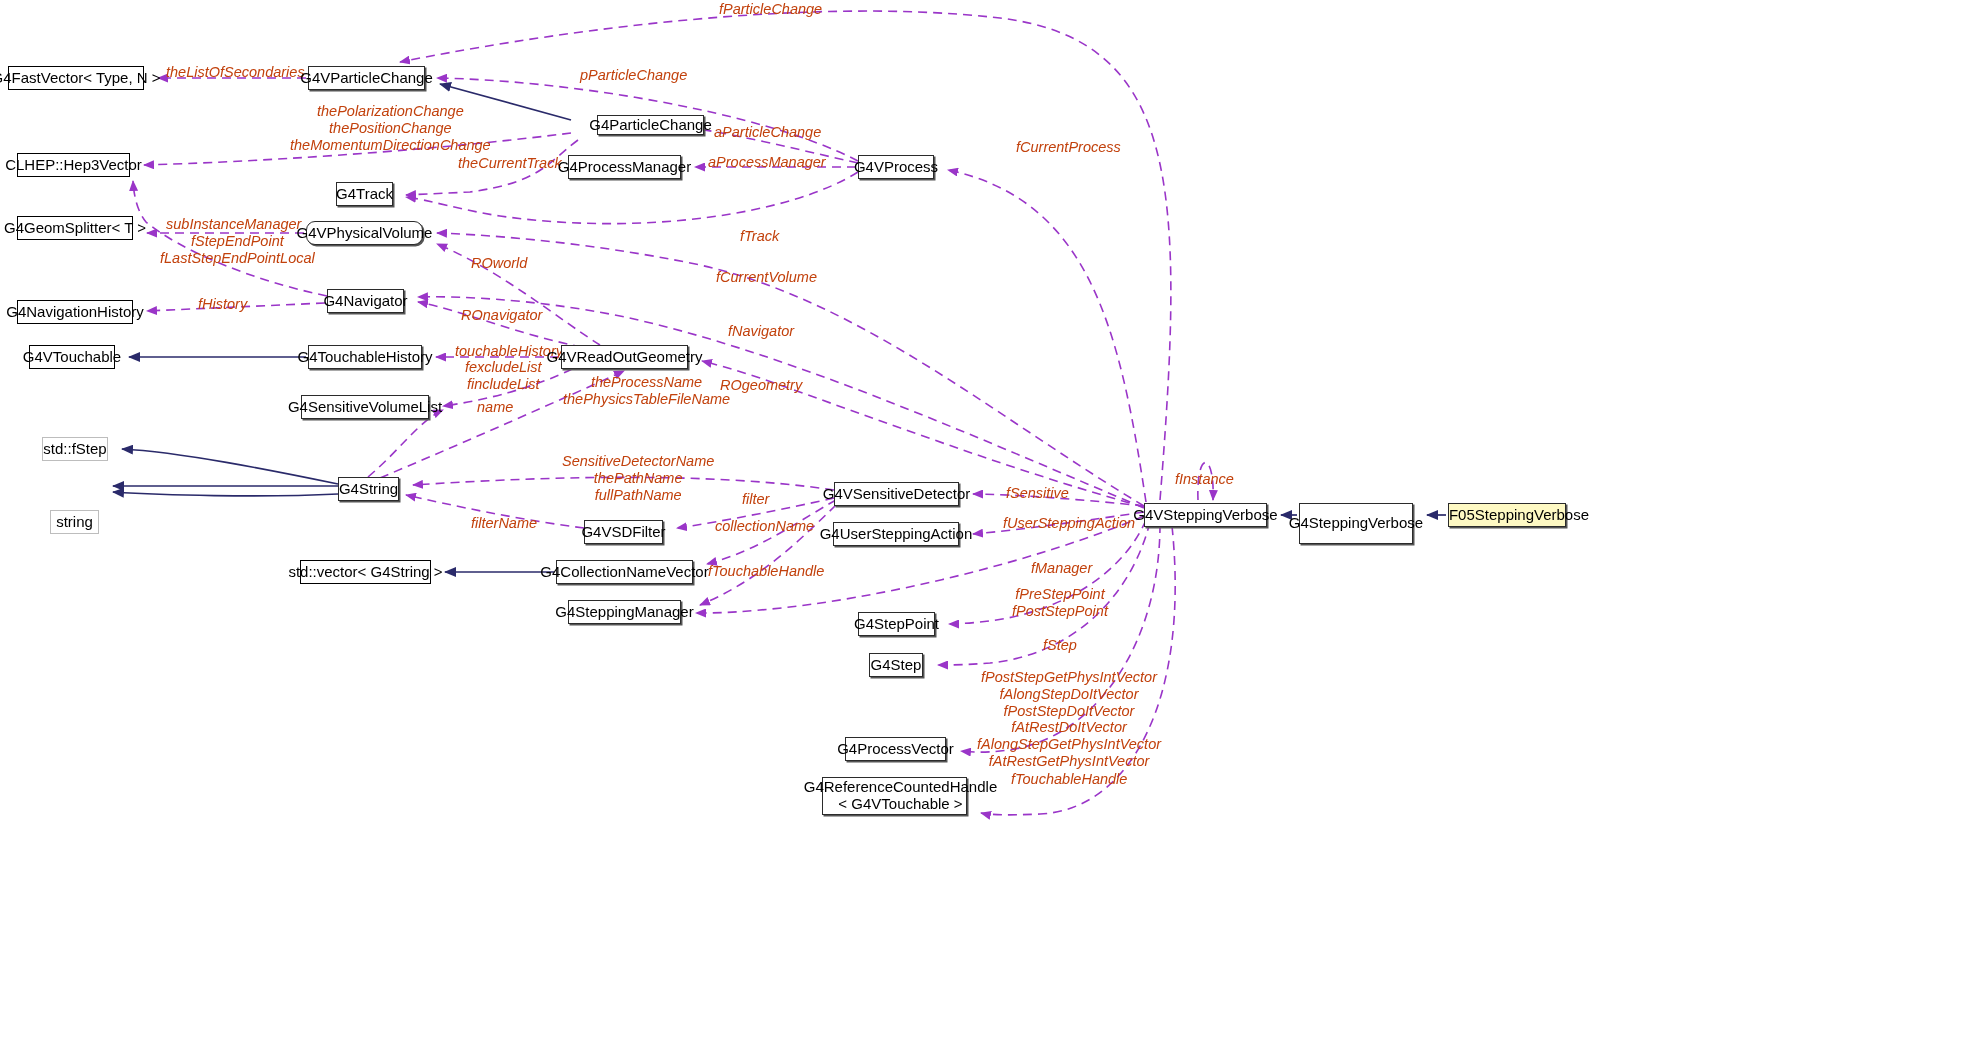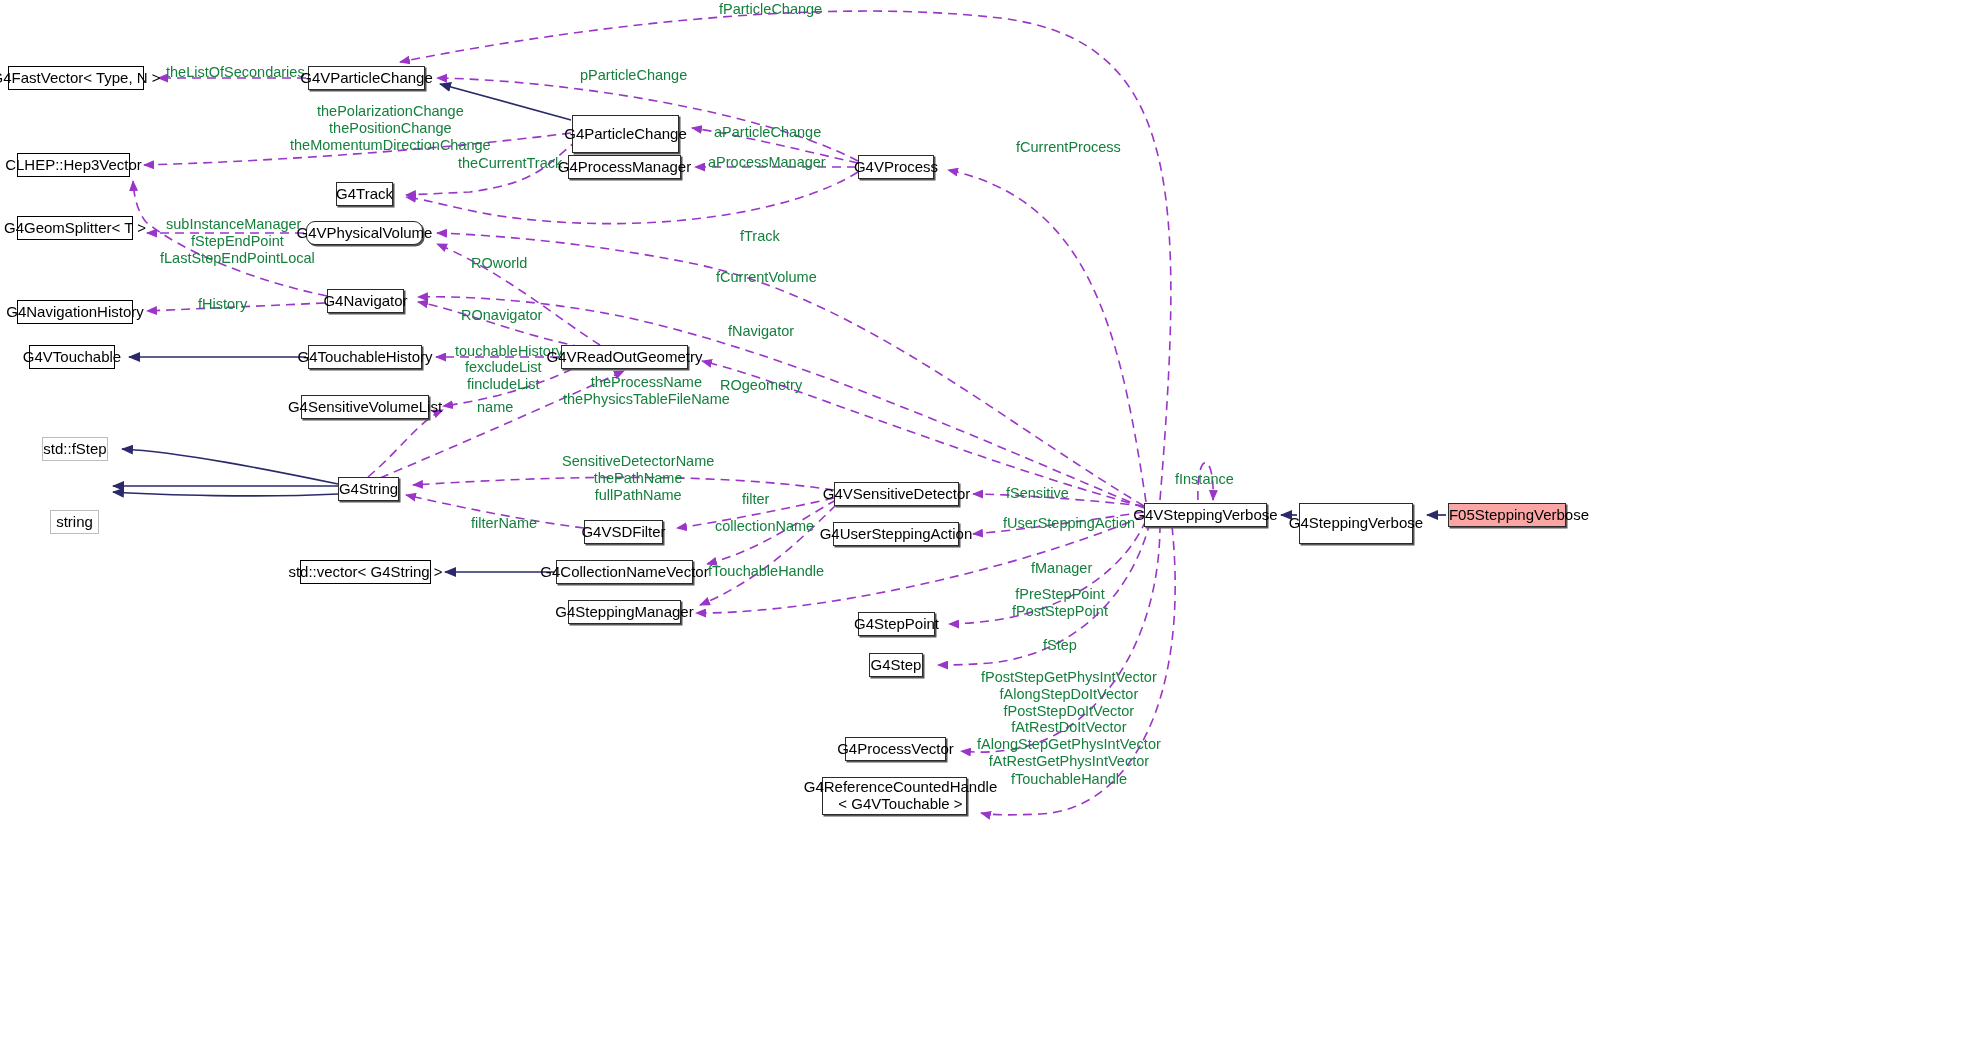--- a/index.html
+++ b/index.html
@@ -30,30 +30,31 @@
     font-size: 15px;
     line-height: 1.12;
     text-align: center;
     display: flex;
     align-items: center;
     justify-content: center;
     white-space: pre;
     z-index: 5;
   }
   .node.thick { border: 1.5px solid #2b2b2b; box-shadow: 1.5px 1.5px 0 0 #555; }
-  .node.grey  { background: #fca5a5; border: 1px solid #2b2b2b; box-shadow: 1.5px 1.5px 0 0 #555; padding-left: 24px;}
+  .node.grey  { background: #fef9c3; border: 1px solid #2b2b2b; box-shadow: 1.5px 1.5px 0 0 #555; padding-left: 24px;}
   .node.light { border: 1px solid #bdbdbd; }
   .edge-label {
     position: absolute;
-    color: #15803d;
+    color: #c2410c;
     font-size: 14.5px;
     line-height: 1.16;
     white-space: pre;
     text-align: center;
     z-index: 4;
+    font-style: italic;
   }
 </style>
 </head>
 <body>
 
 <div id="canvas">
 
   <svg id="edges" viewBox="0 0 1984 1039" xmlns="http://www.w3.org/2000/svg">
     <defs>
       <marker id="ah-purple" markerWidth="11" markerHeight="9" refX="10" refY="4.5" orient="auto" markerUnits="userSpaceOnUse">
@@ -151,21 +152,21 @@
       <path d="M1297,515 L1281,515"></path>
 
       <path d="M1446,515 L1427,515"></path>
     </g>
   </svg>
 
   <div id="nodes-layer">
       <div class="node" style="left: 8px; top: 66px; width: 136px; height: 24px;">G4FastVector&lt; Type, N &gt;</div>
       <div class="node thick" style="left: 308px; top: 66px; width: 117px; height: 24px;">G4VParticleChange</div>
       <div class="node" style="left: 17px; top: 153px; width: 113px; height: 24px;">CLHEP::Hep3Vector</div>
-      <div class="node thick" style="left: 572px; top: 115px; width: 107px; height: 38px; text-align: right;">G4ParticleChange</div>
+      <div class="node thick" style="left: 597px; top: 115px; width: 107px; height: 20px; text-align: right;">G4ParticleChange</div>
       <div class="node thick" style="left: 568px; top: 155px; width: 113px; height: 24px;">G4ProcessManager</div>
       <div class="node thick" style="left: 858px; top: 155px; width: 76px; height: 24px;">G4VProcess</div>
       <div class="node thick" style="left: 336px; top: 182px; width: 57px; height: 24px;">G4Track</div>
       <div class="node" style="left: 17px; top: 216px; width: 116px; height: 24px;">G4GeomSplitter&lt; T &gt;</div>
       <div class="node thick" style="left: 306px; top: 221px; width: 117px; height: 24px; border-radius: 9px;">G4VPhysicalVolume</div>
       <div class="node" style="left: 17px; top: 300px; width: 116px; height: 24px;">G4NavigationHistory</div>
       <div class="node thick" style="left: 327px; top: 289px; width: 77px; height: 24px;">G4Navigator</div>
       <div class="node" style="left: 29px; top: 345px; width: 86px; height: 24px;">G4VTouchable</div>
       <div class="node thick" style="left: 308px; top: 345px; width: 114px; height: 24px;">G4TouchableHistory</div>
       <div class="node thick" style="left: 561px; top: 345px; width: 127px; height: 24px;">G4VReadOutGeometry</div>

